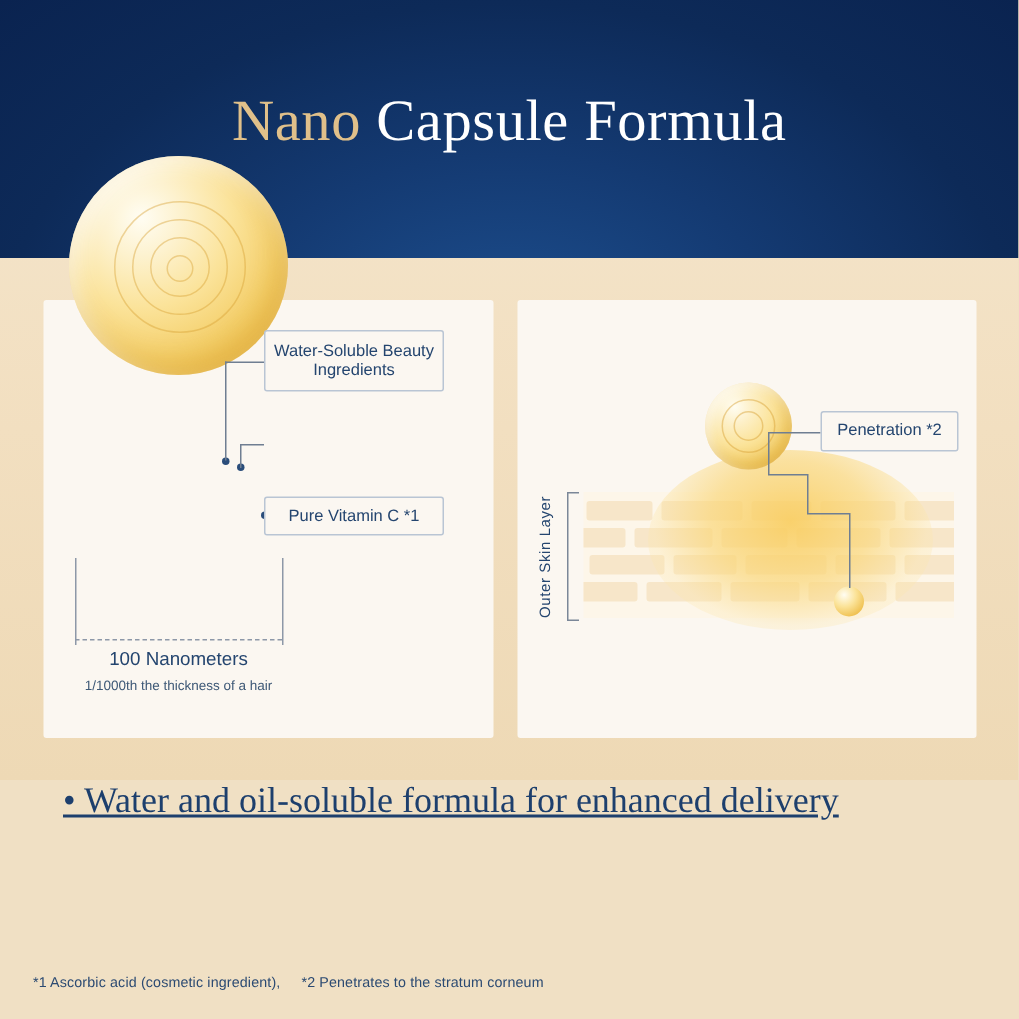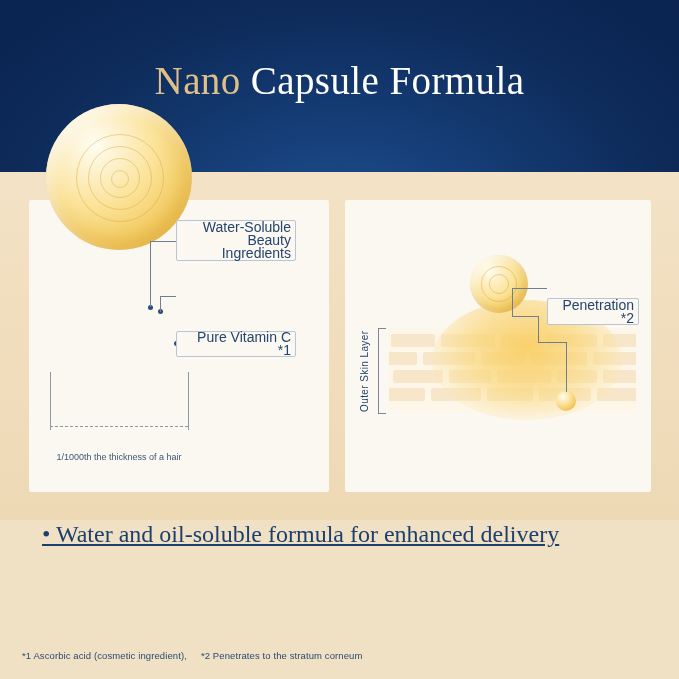--- a/index.html
+++ b/index.html
@@ -79,23 +79,23 @@
     border-radius: 50%;
     background: #2a4d7a;
   }
 
   .callout {
     position: absolute;
     border: 1px solid #b9c5d4;
     background: #fbf7f1;
     border-radius: 2px;
     color: #24456f;
-    font-size: 14px;
+    font-size: 11px;
     line-height: 13px;
-    text-align: right;
+    text-align: center;
     display: flex;
     align-items: center;
     justify-content: center;
     padding: 0 4px;
     box-sizing: border-box;
   }
   #callout-water { left: 176px; top: 220px; width: 120px; height: 41px; }
   #callout-oil   { left: 176px; top: 275px; width: 120px; height: 41px; }
   #callout-vitc  { left: 176px; top: 331px; width: 120px; height: 26px; }
 
@@ -189,21 +189,21 @@
   }
   .bracket {
     position: absolute;
     left: 378px; top: 328px;
     width: 7px; height: 84px;
     border-left: 1px solid #7b8798;
     border-top: 1px solid #7b8798;
     border-bottom: 1px solid #7b8798;
   }
   #callout-pen {
-    left: 547px; top: 274px; width: 92px; height: 27px; margin-top: 24px;
+    left: 547px; top: 274px; width: 92px; height: 27px;
   }
 
   
   .bullets {
     position: absolute;
     left: 42px; top: 512px;
     width: 600px;
   }
   .bullet {
     font-family: "Liberation Serif", serif;
@@ -259,20 +259,21 @@
   <div class="lead hline" style="left:160px; top:296px; width:16px;"></div>
 
   <div class="lead hline" style="left:176px; top:344px; width:0px;"></div>
 
   <div class="callout" id="callout-water">Water-Soluble Beauty Ingredients</div>
   <div class="callout" id="callout-vitc">Pure Vitamin C *1</div>
 
   <div class="dim-line" style="left:50px; top:426px; width:138px;"></div>
   <div class="dim-tick" style="left:50px; top:372px; height:58px;"></div>
   <div class="dim-tick" style="left:188px; top:372px; height:58px;"></div>
+  <div class="dim-label" style="left:39px; top:432px;">100 Nanometers</div>
   <div class="dim-sub" style="left:39px; top:452px;">1/1000th the thickness of a hair</div>
 
   <div class="panel" id="panel-right"></div>
 
   <div class="skin-wrap">
     <div class="brick" style="left:2px;  top:6px;  width:44px;"></div>
     <div class="brick" style="left:52px; top:6px;  width:54px;"></div>
     <div class="brick" style="left:112px;top:6px;  width:40px;"></div>
     <div class="brick" style="left:158px;top:6px;  width:50px;"></div>
     <div class="brick" style="left:214px;top:6px;  width:38px;"></div>

